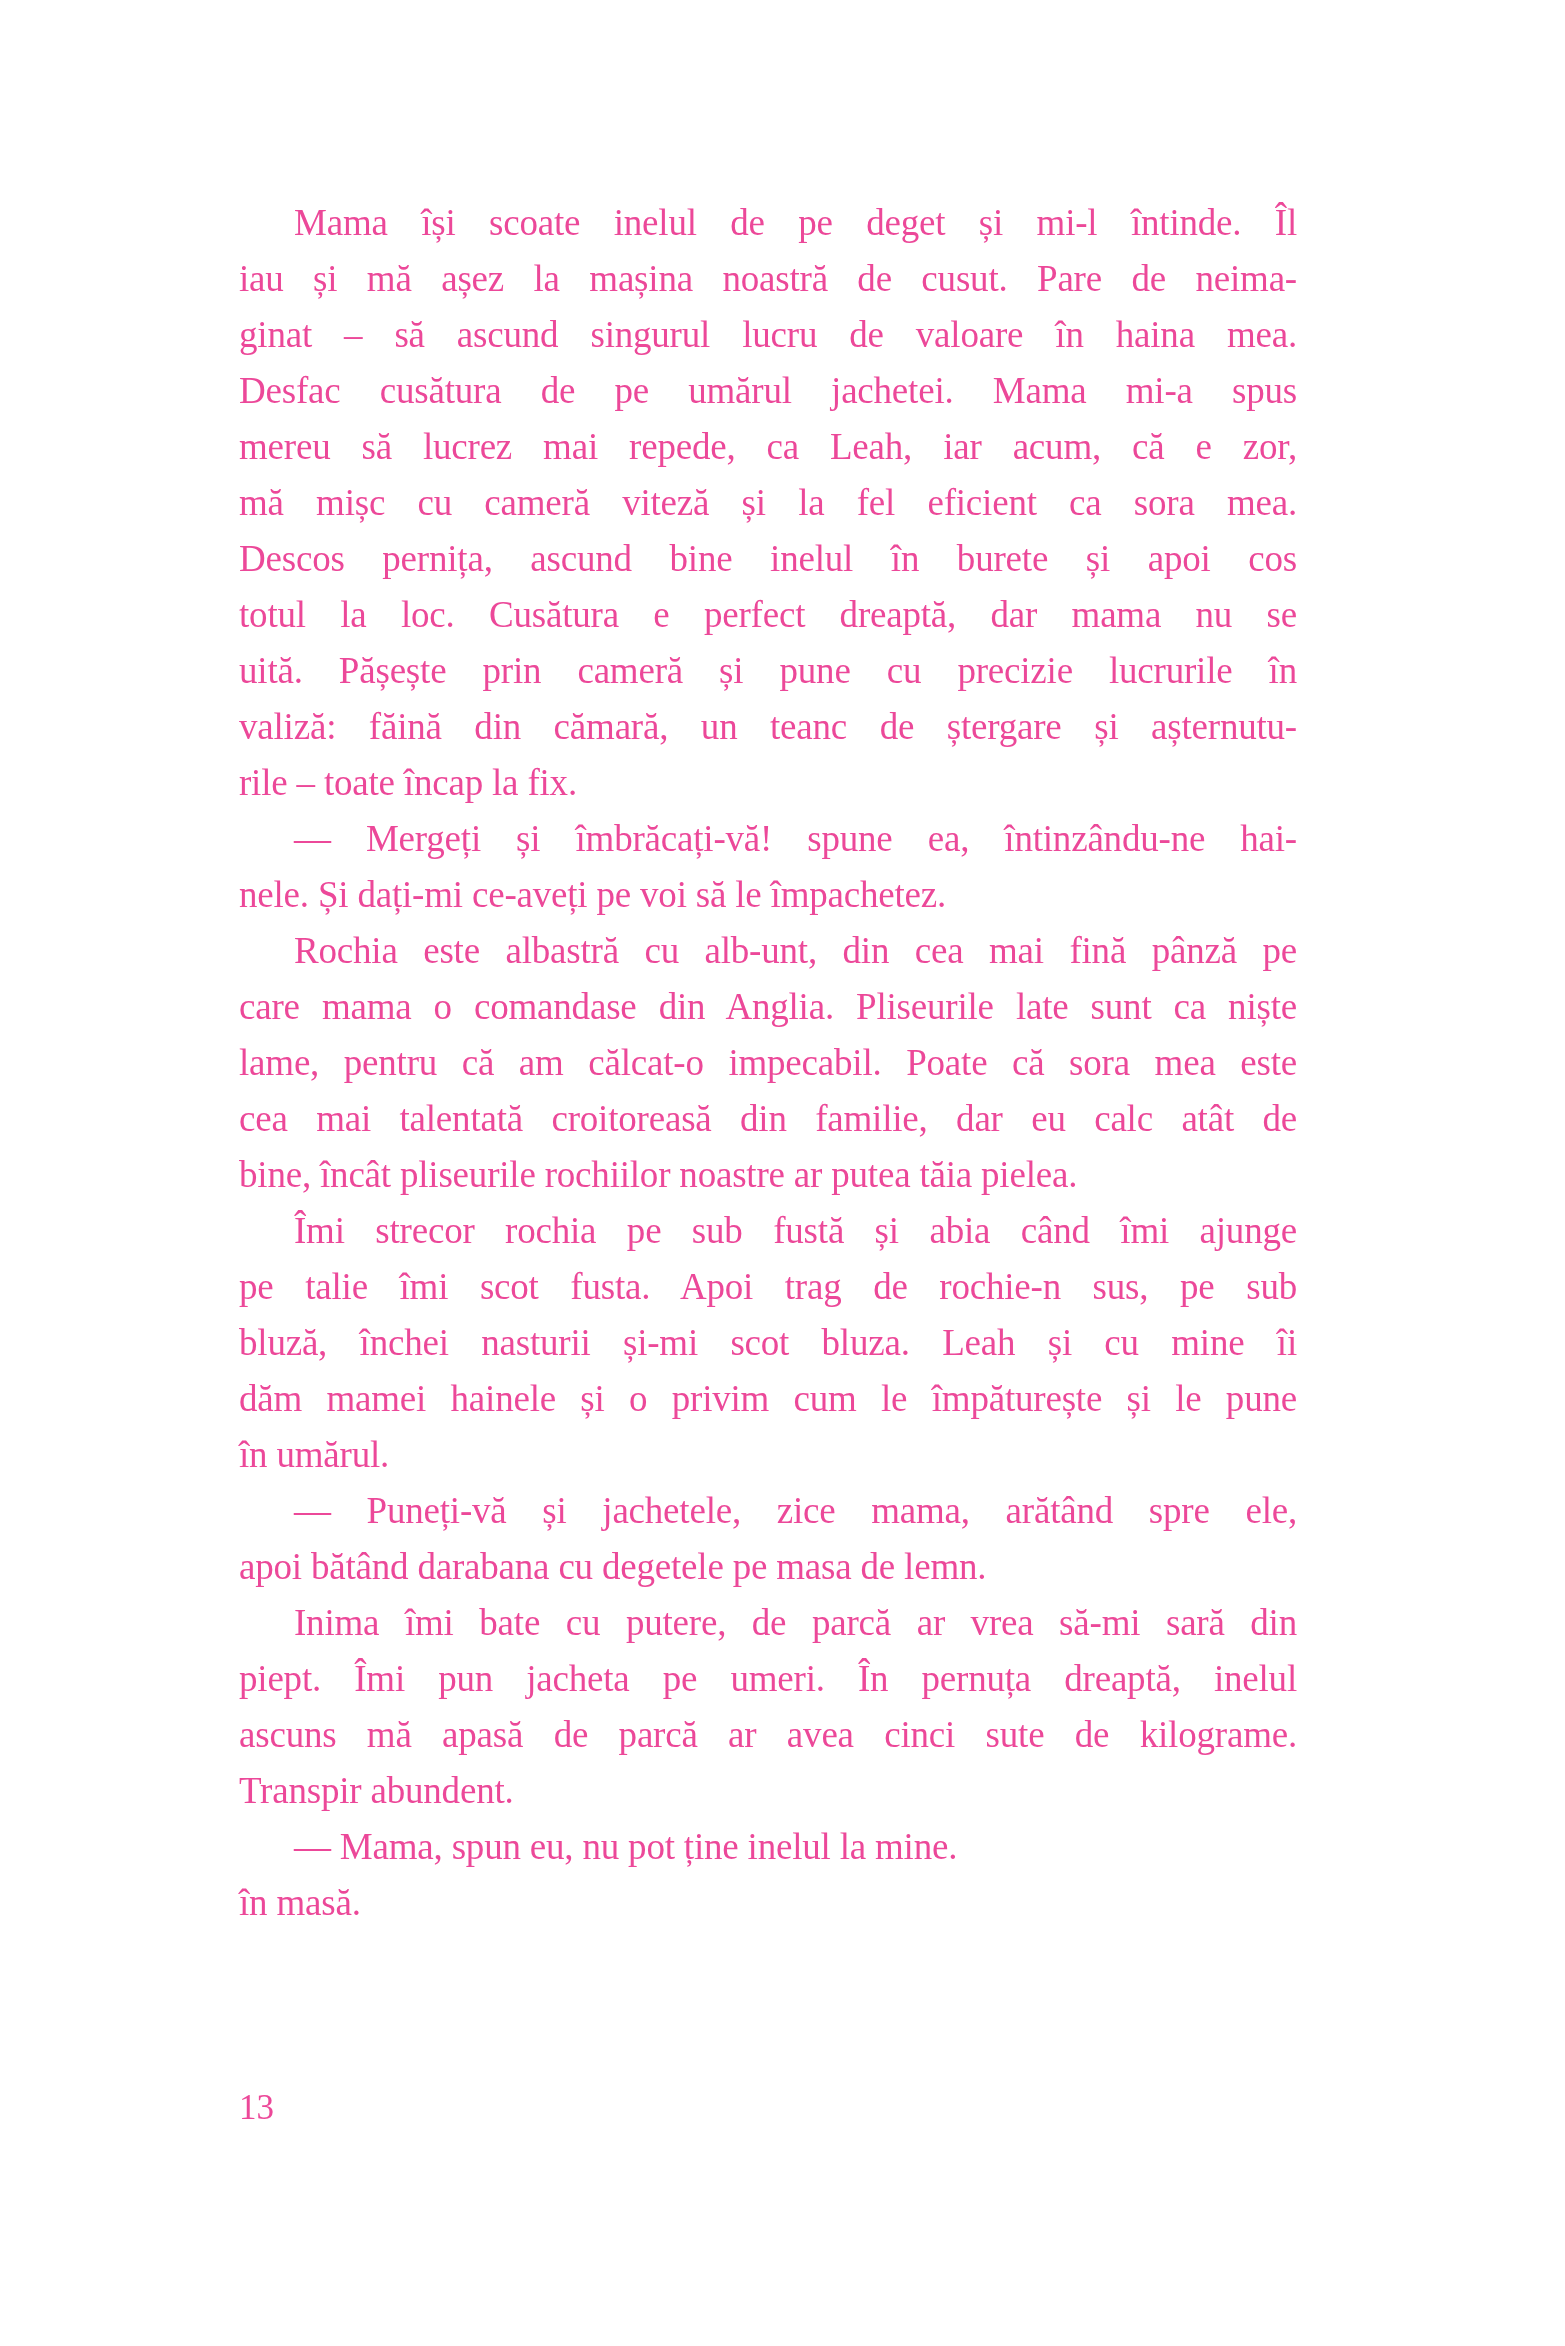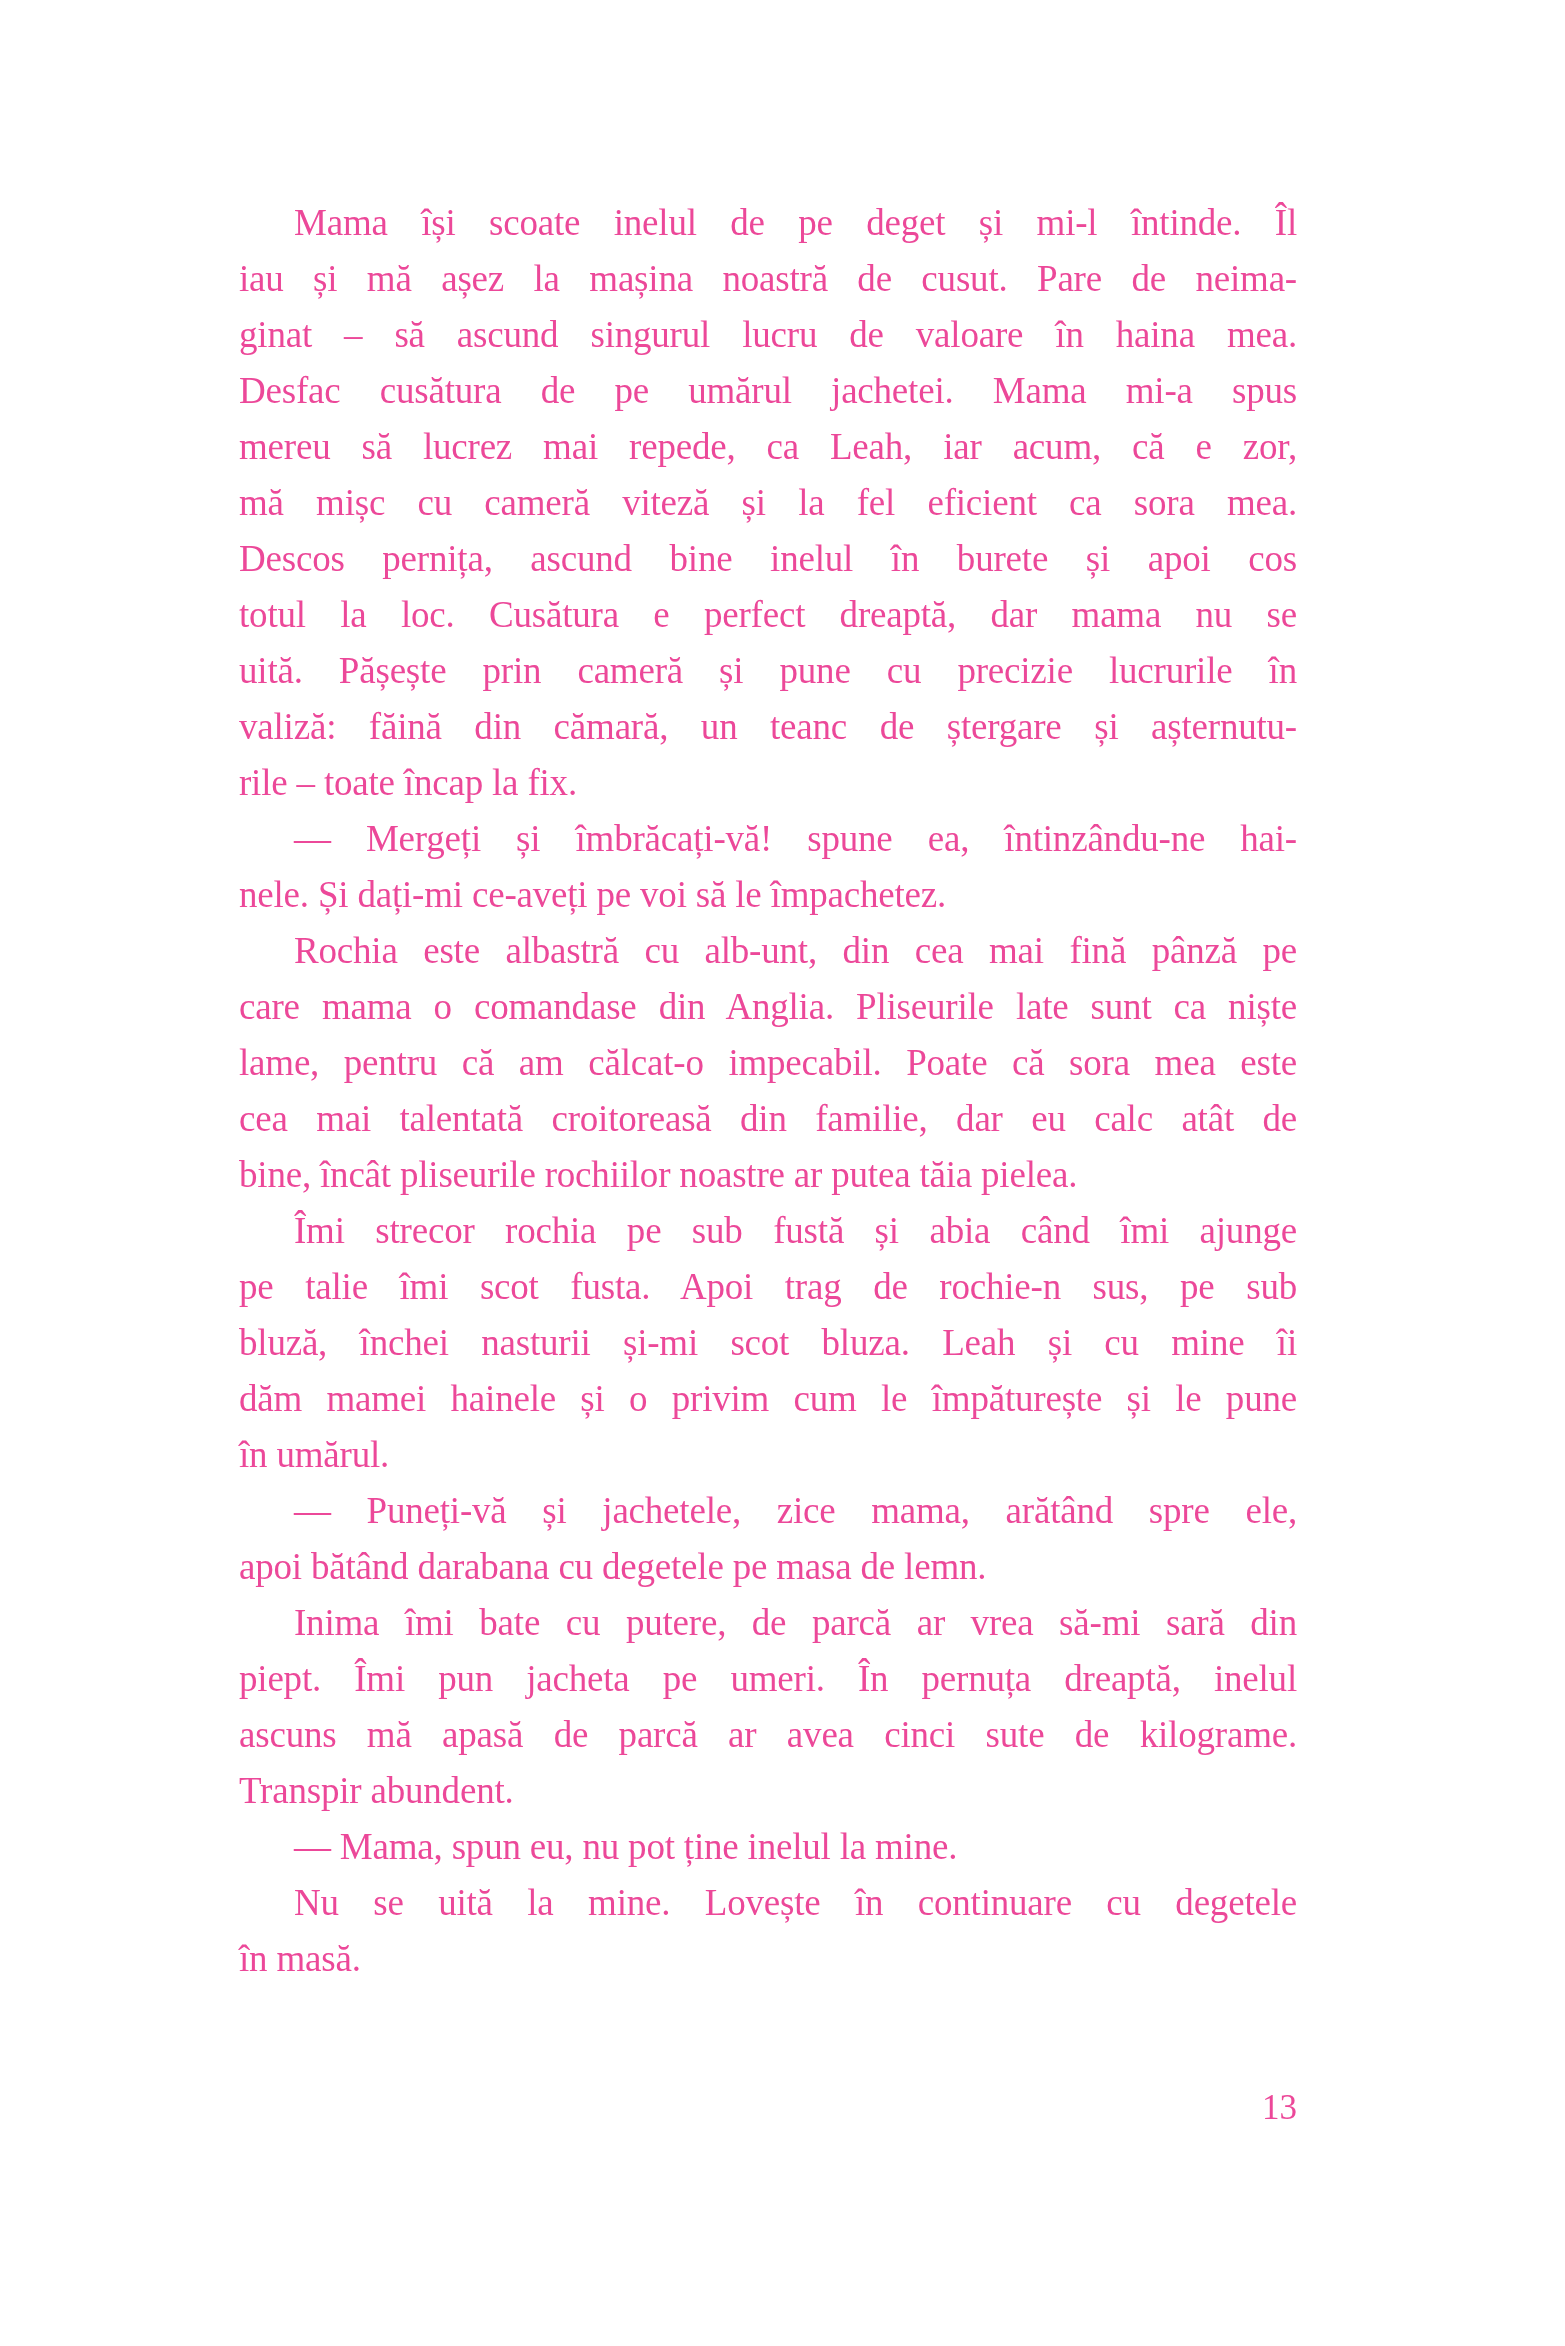--- a/index.html
+++ b/index.html
@@ -40,21 +40,20 @@
     text-indent: 55px;
   }
   .line em {
     font-style: italic;
   }
   .page-number {
     position: absolute;
     left: 239px;
     top: 2080px;
     width: 1058px;
-    text-align: right;
     font-size: 35px;
     line-height: 56px;
   }
 </style>
 </head>
 <body style="background: rgb(255, 255, 255);">
 
 <div class="book-page" style="color: #ec4899;">
   <div class="text-block">
       <div class="line just ind">Mama își scoate inelul de pe deget și mi-l întinde. Îl</div>
@@ -80,18 +79,17 @@
       <div class="line just">bluză, închei nasturii și-mi scot bluza. Leah și cu mine îi</div>
       <div class="line just">dăm mamei hainele și o privim cum le împăturește și le pune</div>
       <div class="line">în umărul.</div>
       <div class="line just ind">— Puneți-vă și jachetele, zice mama, arătând spre ele,</div>
       <div class="line">apoi bătând darabana cu degetele pe masa de lemn.</div>
       <div class="line just ind">Inima îmi bate cu putere, de parcă ar vrea să-mi sară din</div>
       <div class="line just">piept. Îmi pun jacheta pe umeri. În pernuța dreaptă, inelul</div>
       <div class="line just">ascuns mă apasă de parcă ar avea cinci sute de kilograme.</div>
       <div class="line">Transpir abundent.</div>
       <div class="line ind">— Mama, spun eu, nu pot ține inelul la mine.</div>
-      <div class="line just ind">Nu se uită la mine. Lovește în continuare cu degetele</div>
       <div class="line">în masă.</div>
     </div>
   <div class="page-number">13</div>
 </div>
 
 
 </body></html>

